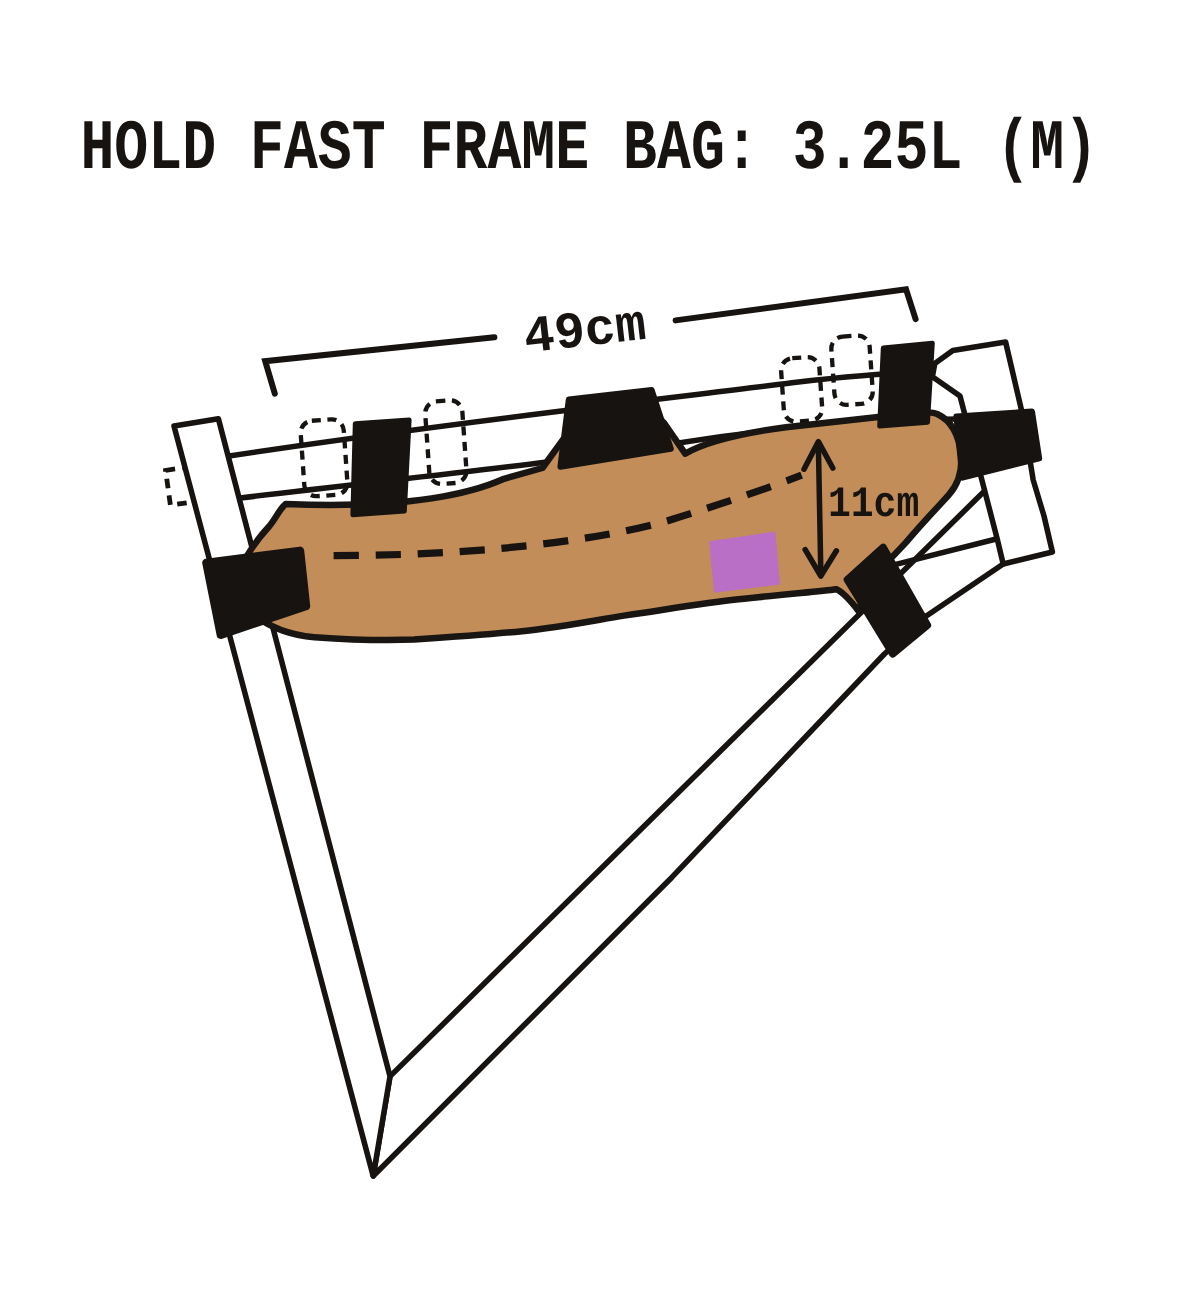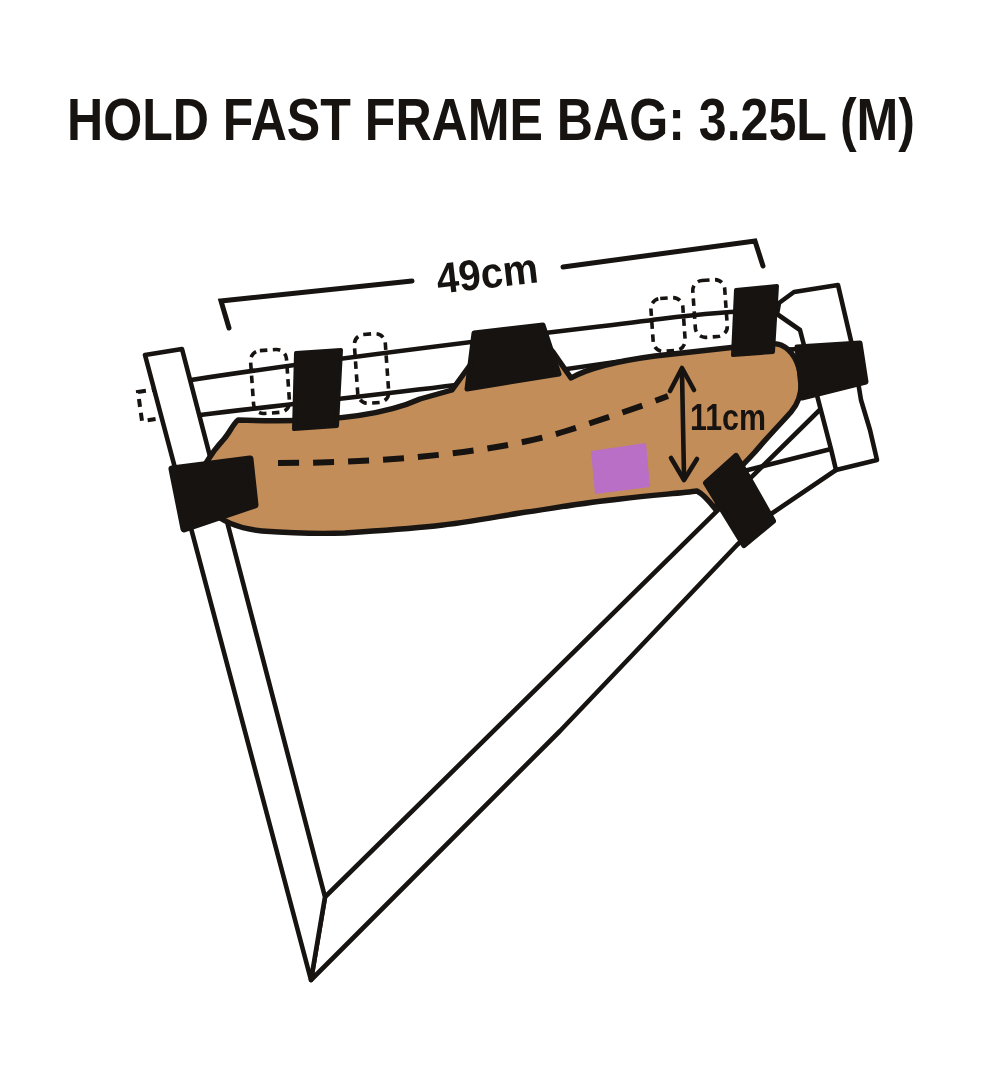--- a/index.html
+++ b/index.html
@@ -1,17 +1,17 @@
 <!DOCTYPE html>
 <html><head>
 <meta charset="utf-8">
 <style>
   html,body{margin:0;padding:0;background:#ffffff;}
   #page{width:991px;height:1080px;position:relative;overflow:hidden;background:#ffffff;
-        font-family:Liberation Sans, sans-serif;}
+        font-family:Liberation Mono, monospace;}
   svg{display:block;}
 </style>
 </head>
 <body>
 <div id="page">
 <svg width="991" height="1080" viewBox="0 0 991 1080">
 
   <rect x="0" y="0" width="991" height="1080" fill="#ffffff"></rect>
 
   <text x="67" y="140" font-size="59" font-weight="bold" fill="#161311" textLength="848" lengthAdjust="spacingAndGlyphs">HOLD FAST FRAME BAG: 3.25L (M)</text>

